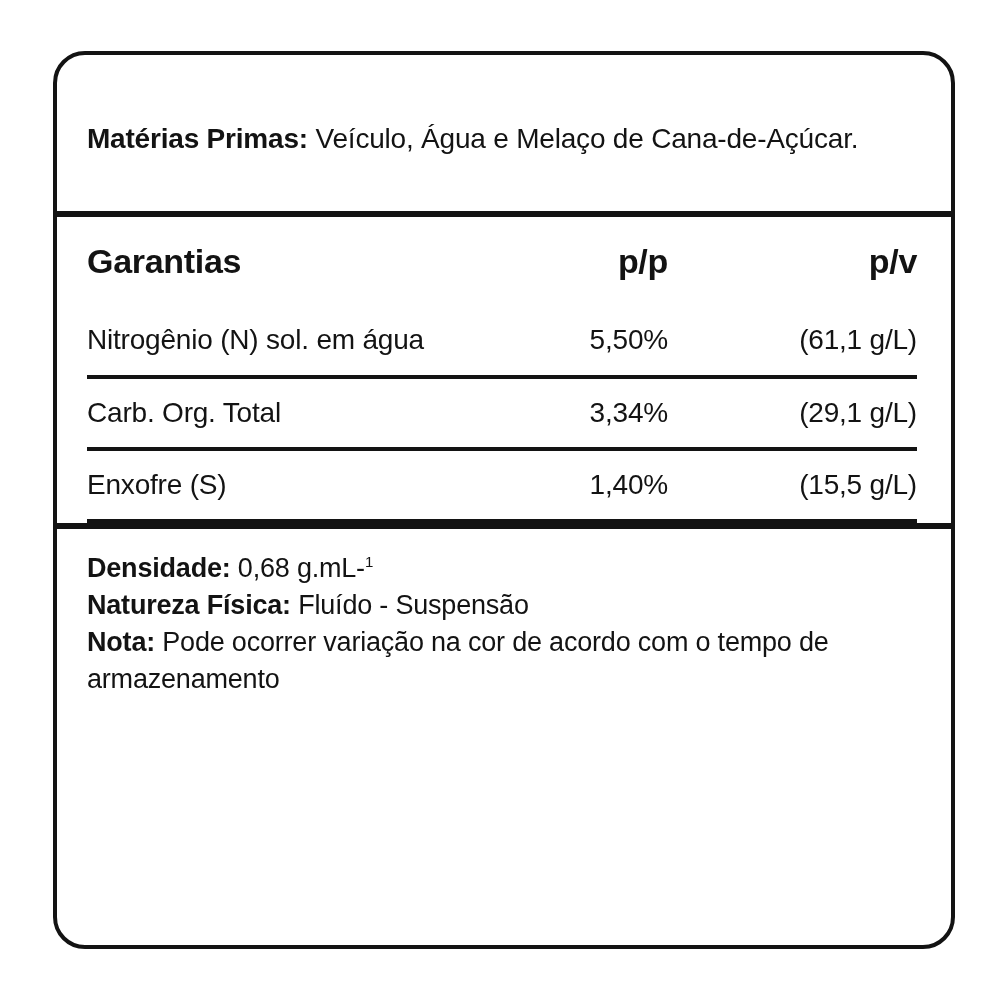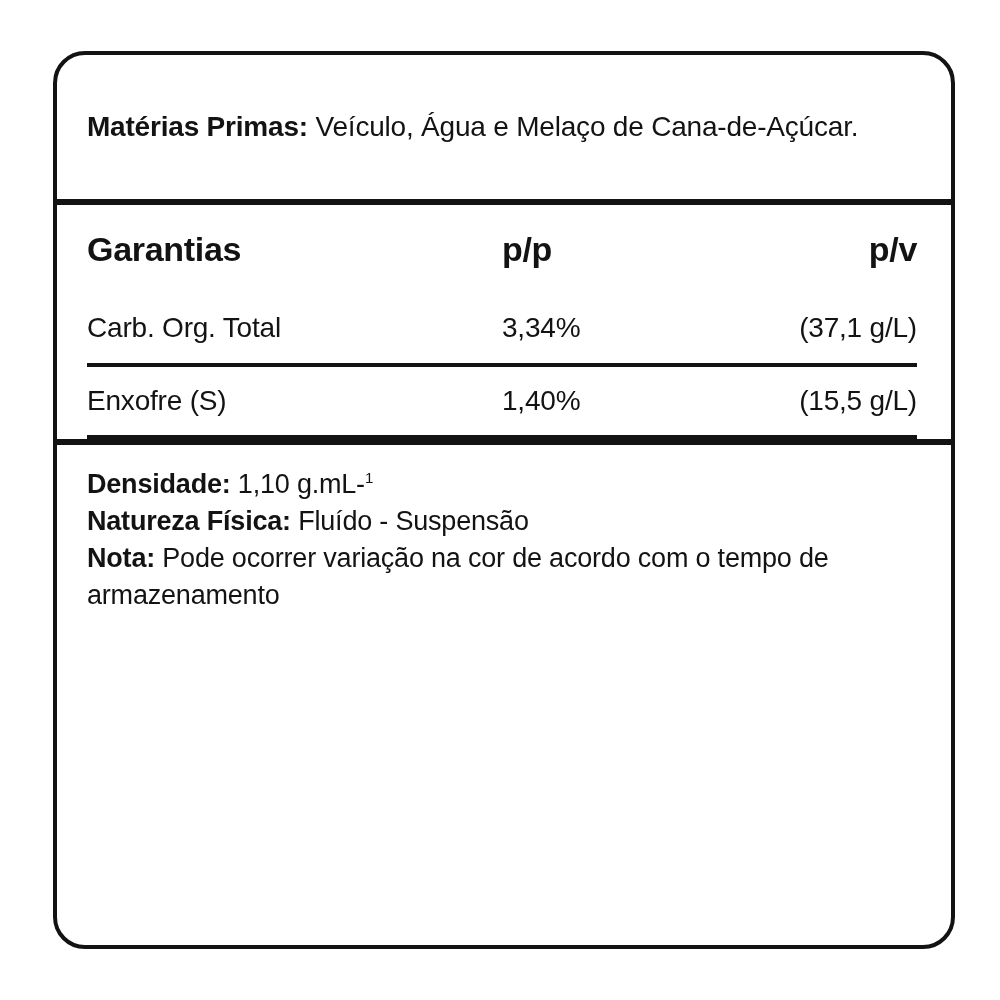--- a/index.html
+++ b/index.html
@@ -28,20 +28,21 @@
   
   .section-raw {
     box-sizing: border-box;
     height: 150px;
     border-bottom: 6px solid #131313;
     display: flex;
     align-items: center;
     padding: 0 34px 0 30px;
     font-size: 28px;
     letter-spacing: -0.2px;
+    margin-top: 12px;
   }
   .lbl-bold { font-weight: bold; }
   
   .section-table {
     box-sizing: border-box;
     border-bottom: 6px solid #131313;
     padding: 0 34px 0 30px;
   }
   table.guarantees {
     width: 100%;
@@ -59,21 +60,21 @@
   tr.head-row { height: 88px; }
   tr.head-row th {
     font-size: 34px;
     font-weight: bold;
     letter-spacing: -0.3px;
   }
   tr.head-row th.name { text-align: left; }
   tr.data-row { height: 72px; }
   tr.data-row td { font-size: 28px; letter-spacing: -0.2px; }
   td.name, th.name { text-align: left; }
-  td.pp, th.pp { text-align: left; }
+  td.pp, th.pp { text-align: right; }
   td.pv, th.pv { text-align: right; }
   tr.with-rule td { border-bottom: 4px solid #131313; }
   
   .section-props {
     box-sizing: border-box;
     flex: 1;
     padding: 21px 60px 0 30px;
     font-size: 27px;
     line-height: 37px;
     letter-spacing: -0.2px;
@@ -101,32 +102,37 @@
           <col class="c2">
           <col class="c3">
         </colgroup>
       <tbody>
           <tr class="head-row">
         <th class="name">Garantias</th>
         <th class="pp">p/p</th>
         <th class="pv">p/v</th>
       </tr>
       <tr class="data-row with-rule">
+        <td class="name">Nitrogênio (N) sol. em água</td>
+        <td class="pp">5,50%</td>
+        <td class="pv">(61,1 g/L)</td>
+      </tr>
+      <tr class="data-row with-rule">
         <td class="name">Carb. Org. Total</td>
         <td class="pp">3,34%</td>
-        <td class="pv">(37,1 g/L)</td>
+        <td class="pv">(29,1 g/L)</td>
       </tr>
       <tr class="data-row with-rule">
         <td class="name">Enxofre (S)</td>
         <td class="pp">1,40%</td>
         <td class="pv">(15,5 g/L)</td>
       </tr>
     </tbody>
       </table>
   </div>
 
   <div class="section-props">
-    <p class="prop-line"><span class="lbl-bold">Densidade:</span><span> 1,10 g.mL-</span><sup>1</sup></p>
+    <p class="prop-line"><span class="lbl-bold">Densidade:</span><span> 0,68 g.mL-</span><sup>1</sup></p>
     <p class="prop-line"><span class="lbl-bold">Natureza Física:</span><span> Fluído - Suspensão</span><sup></sup></p>
     <p class="prop-line"><span class="lbl-bold">Nota:</span><span> Pode ocorrer variação na cor de acordo com o tempo de armazenamento</span><sup></sup></p>
   </div>
 
 </div>
 
 </body></html>

